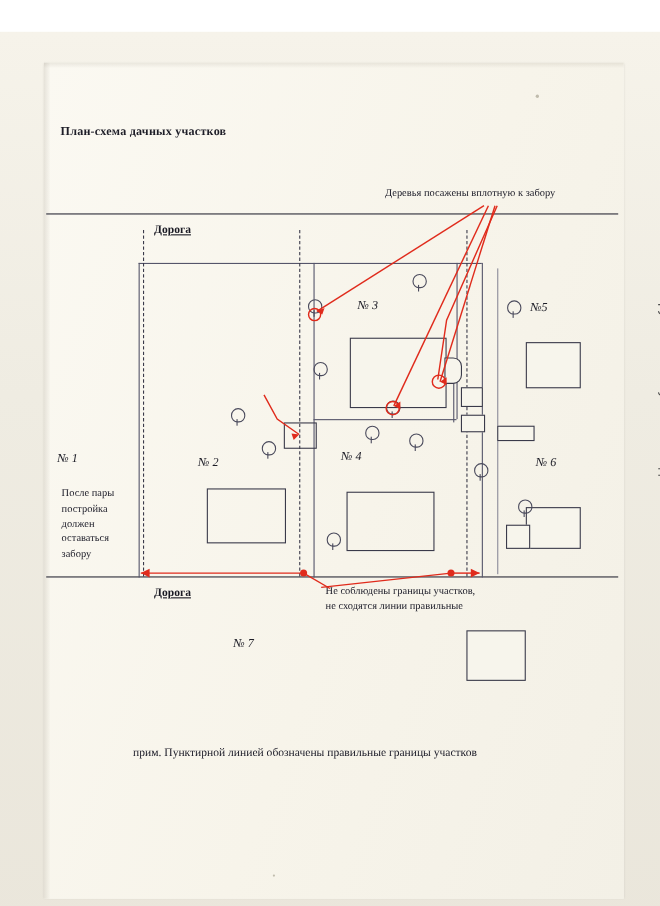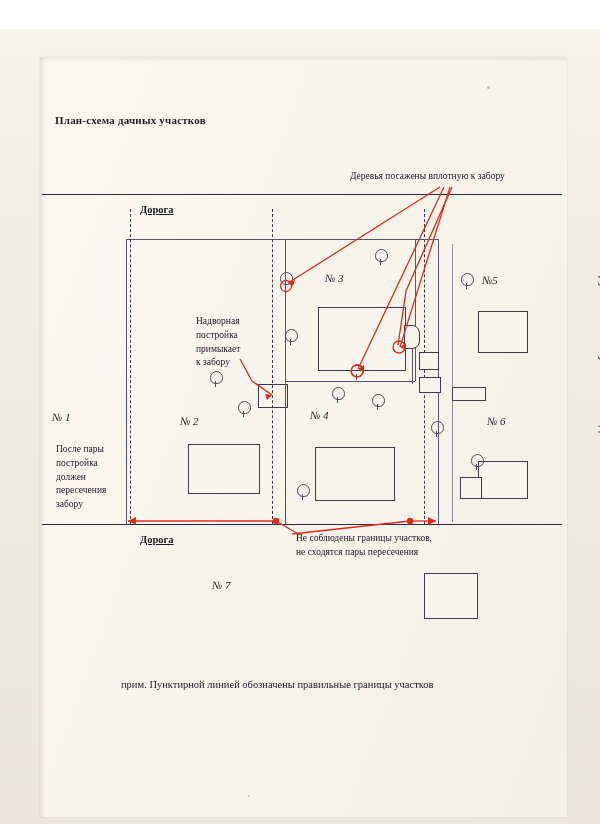--- a/index.html
+++ b/index.html
@@ -281,38 +281,32 @@
   <div class="plot-num" style="left:52px;  top:382px;">№ 1</div>
   <div class="plot-num" style="left:180px; top:386px;">№ 2</div>
   <div class="plot-num" style="left:325px; top:243px;">№ 3</div>
   <div class="plot-num" style="left:310px; top:380px;">№ 4</div>
   <div class="plot-num" style="left:482px; top:245px;">№5</div>
   <div class="plot-num" style="left:487px; top:386px;">№ 6</div>
   <div class="plot-num" style="left:212px; top:550px;">№ 7</div>
 
   <div class="lbl-red" style="left:350px; top:142px;">Деревья посажены вплотную к забору</div>
 
-  <div class="lbl-blockl" style="left:196px; top:286px;">
-    <div>Надворная</div>
-    <div>постройка</div>
-    <div>примыкает</div>
-    <div>к забору</div>
-  </div>
 
   <div class="lbl-blockl" style="left:56px; top:414px;">
     <div>После пары</div>
     <div>постройка</div>
     <div>должен</div>
-    <div>пересечения</div>
+    <div>оставаться</div>
     <div>забору</div>
   </div>
 
   <div class="lbl-blockl" style="left:296px; top:503px;">
     <div>Не соблюдены границы участков,</div>
-    <div>не сходятся пары пересечения</div>
+    <div>не сходятся линии правильные</div>
   </div>
 
   <div class="note-bottom">прим. Пунктирной линией обозначены правильные границы участков</div>
 
   <svg id="redlayer" viewBox="0 0 600 824" width="600" height="824" style="left:0; top:0; width:600px; height:824px;">
     <g stroke="#e02b1c" stroke-width="1.3" fill="none">
 
       <path d="M440,158 L288,254"></path>
       <path d="M444,158 L358,340"></path>
       <path d="M450,158 L400,318"></path>

